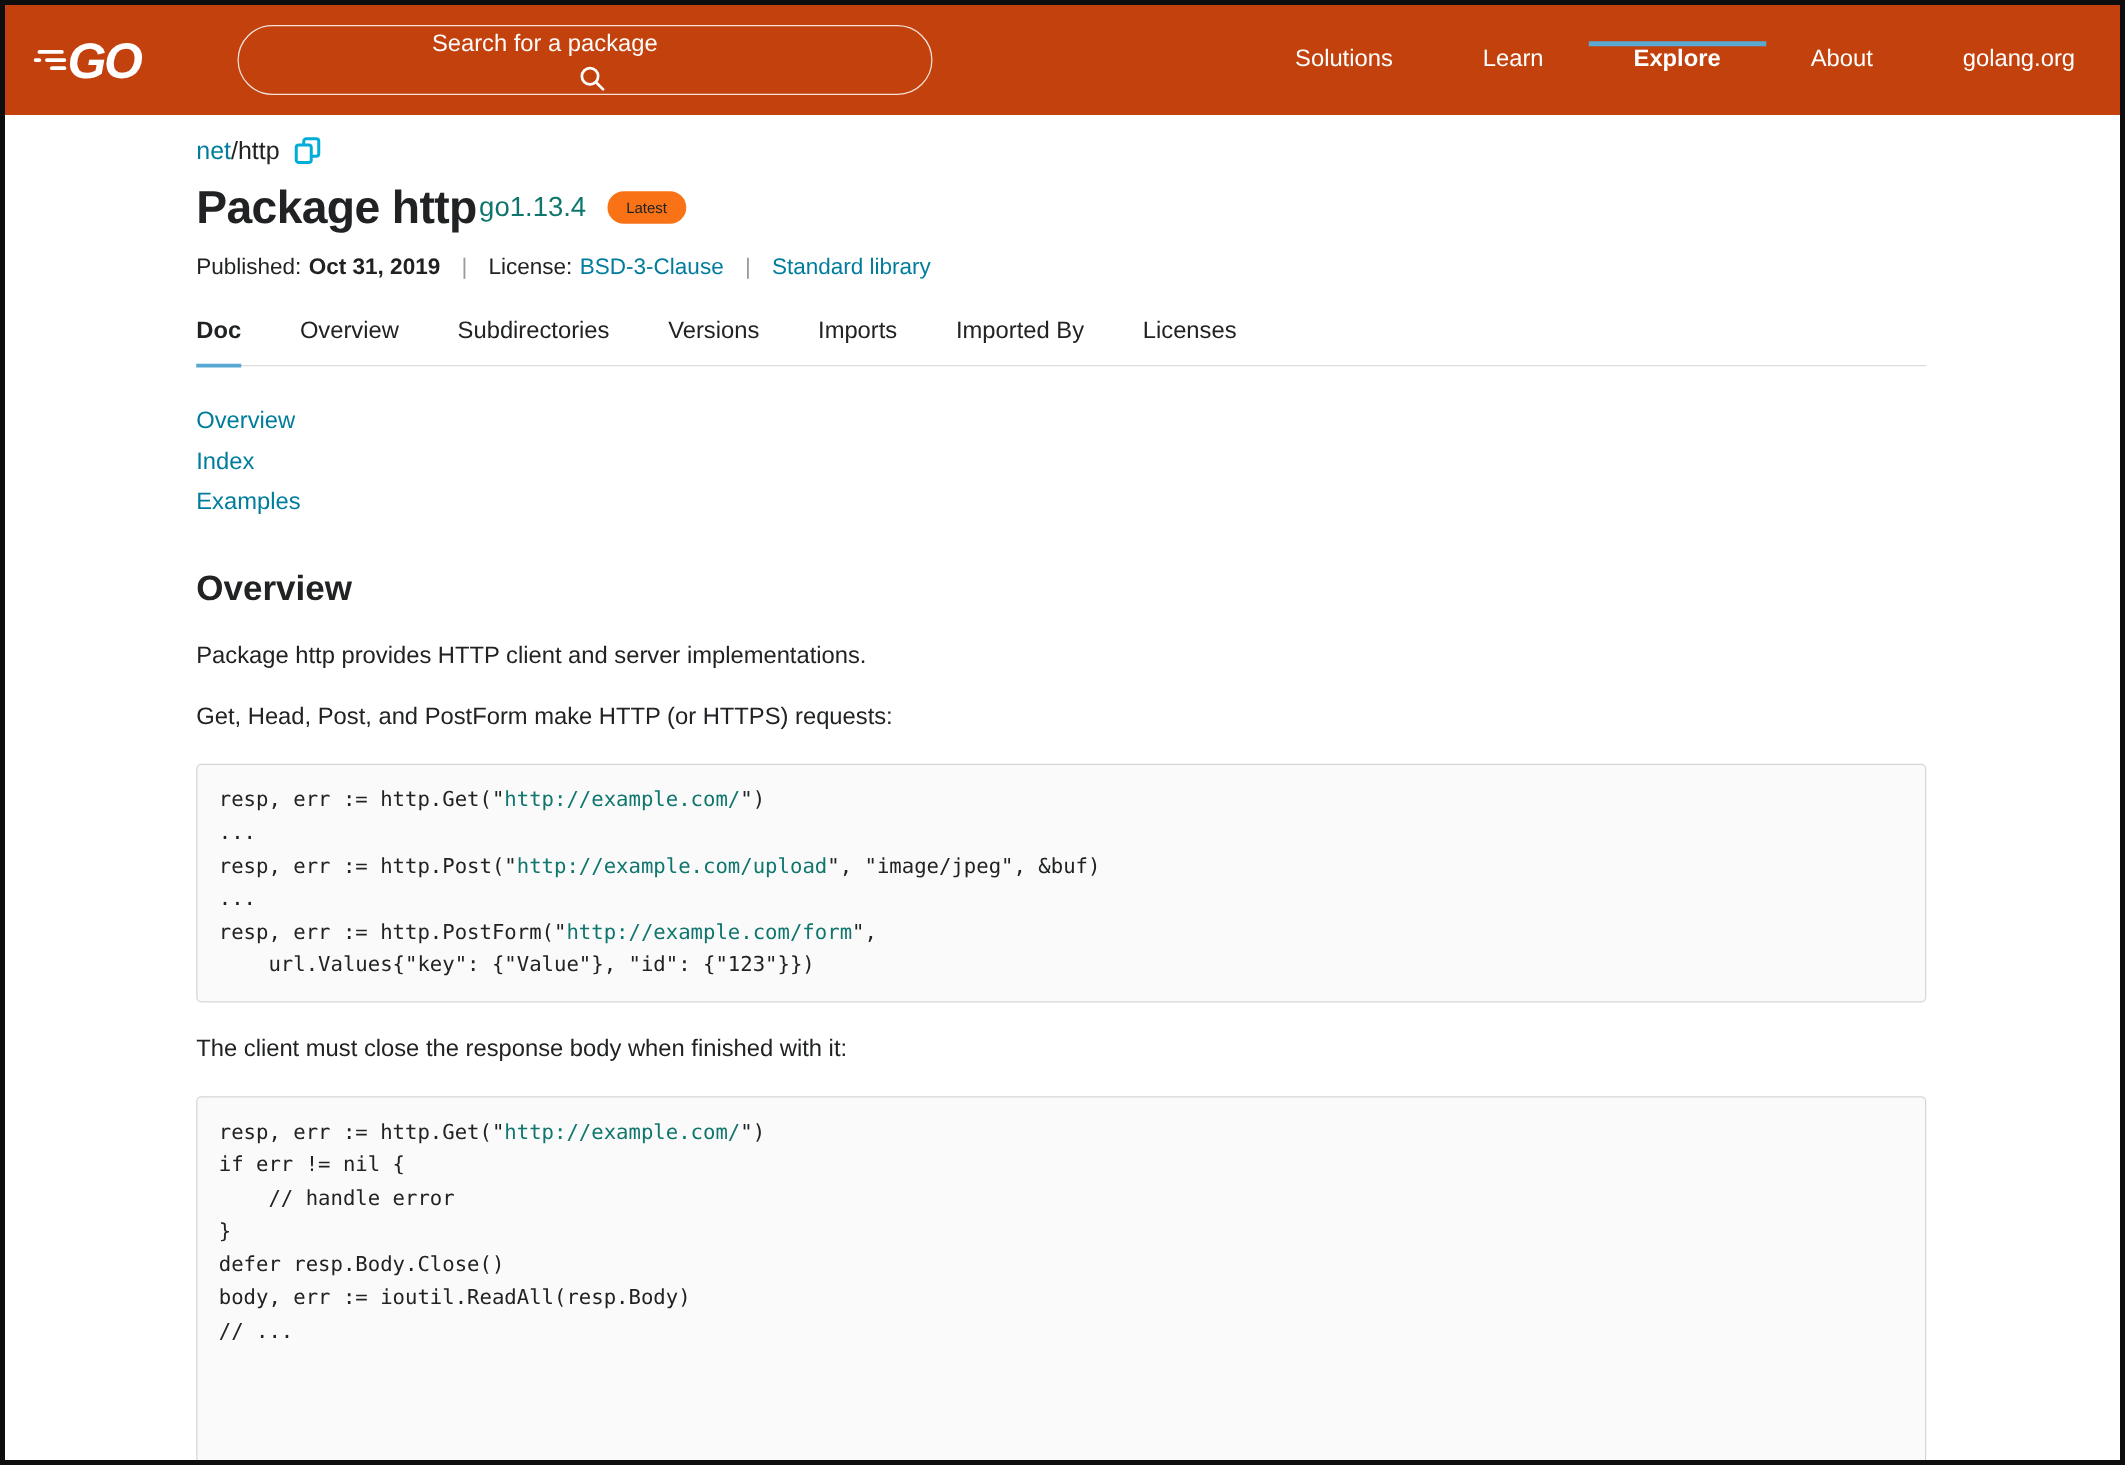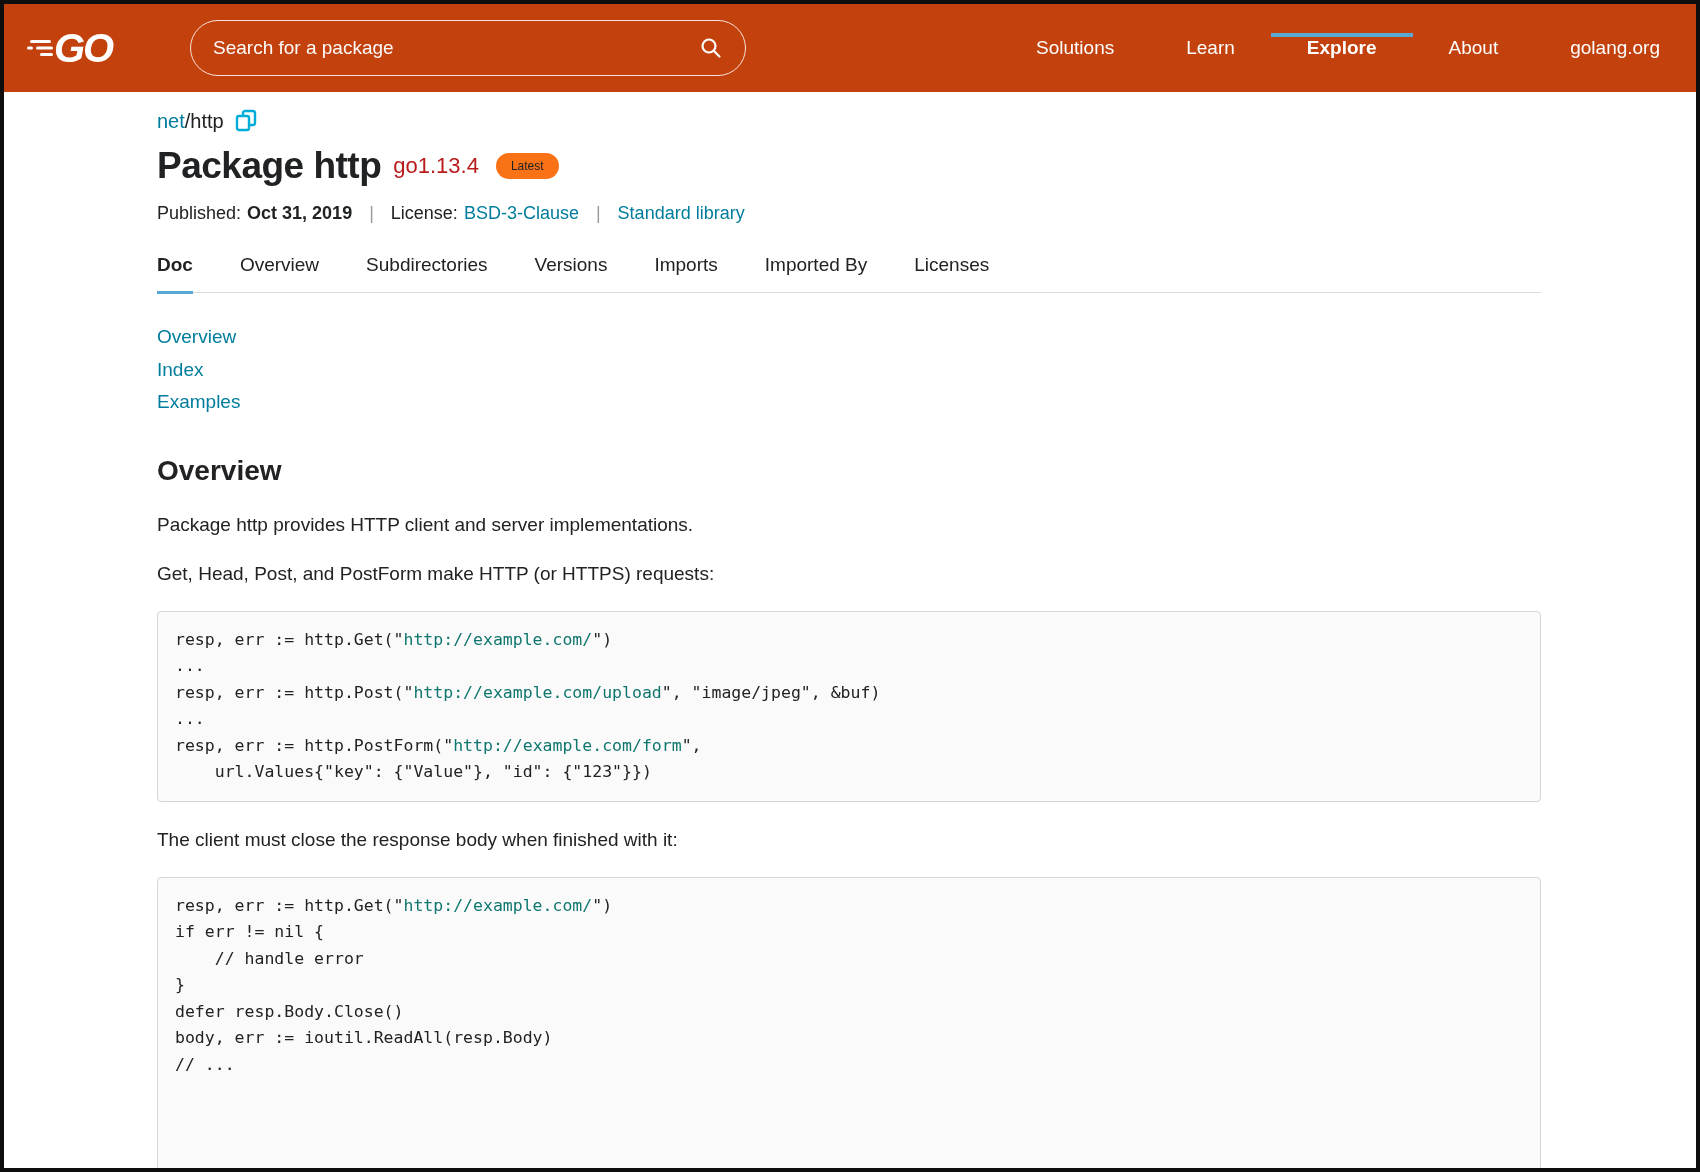--- a/index.html
+++ b/index.html
@@ -32,20 +32,21 @@
   }
   .searchbox {
     margin-left: 52px;
     width: 556px;
     height: 56px;
     border: 1.5px solid rgba(255,255,255,0.85);
     border-radius: 28px;
     display: flex;
     align-items: center;
     padding: 0 22px;
+    flex-direction: column;
   }
   .searchbox input {
     flex: 1;
     background: transparent;
     border: none;
     outline: none;
     color: #ffffff;
     font-size: 19px;
     font-family: "Liberation Sans", sans-serif;
   }
@@ -74,21 +75,21 @@
   
   main { padding: 17px 155px 0 153px; }
 
   .breadcrumb { font-size: 20px; display: flex; align-items: center; }
   .breadcrumb a { color: #007d9c; text-decoration: none; cursor: pointer; }
   .breadcrumb .current { color: #202224; }
   .copy-icon { margin-left: 11px; cursor: pointer; display: inline-flex; }
 
   .title-row { margin-top: 12px; display: flex; align-items: center; }
   .title-row h1 { font-size: 37px; font-weight: 700; letter-spacing: -0.5px; }
-  .version { margin-left: 12px; font-size: 22px; color: #b91c1c; }
+  .version { margin-left: 2px; font-size: 22px; color: #0f766e; }
   .badge {
     margin-left: 17px;
     background: #f97316;
     color: #202224;
     font-size: 12px;
     padding: 6px 15px;
     border-radius: 15px;
   }
 
   .meta-row { margin-top: 16px; font-size: 18px; display: flex; align-items: flex-start; }

